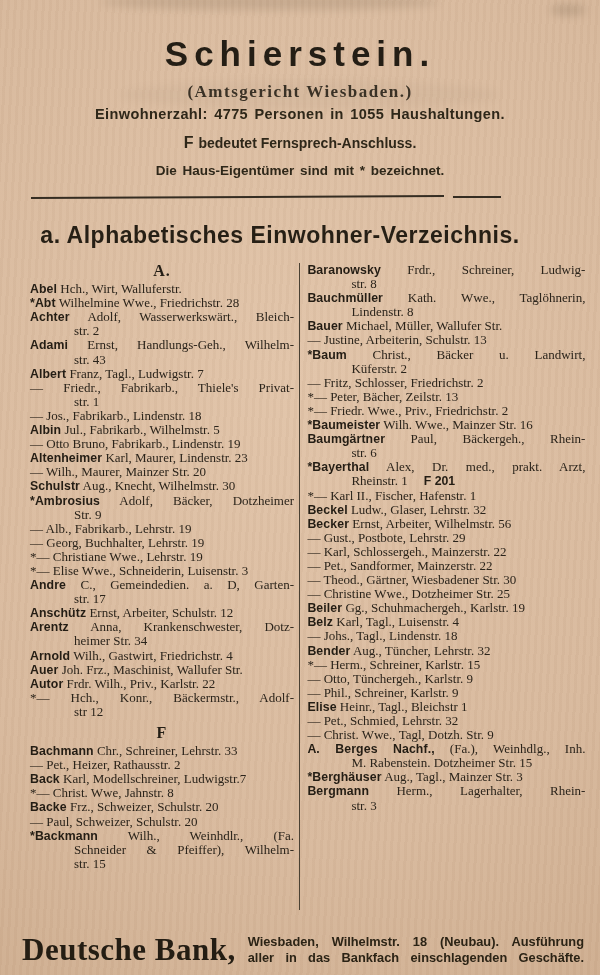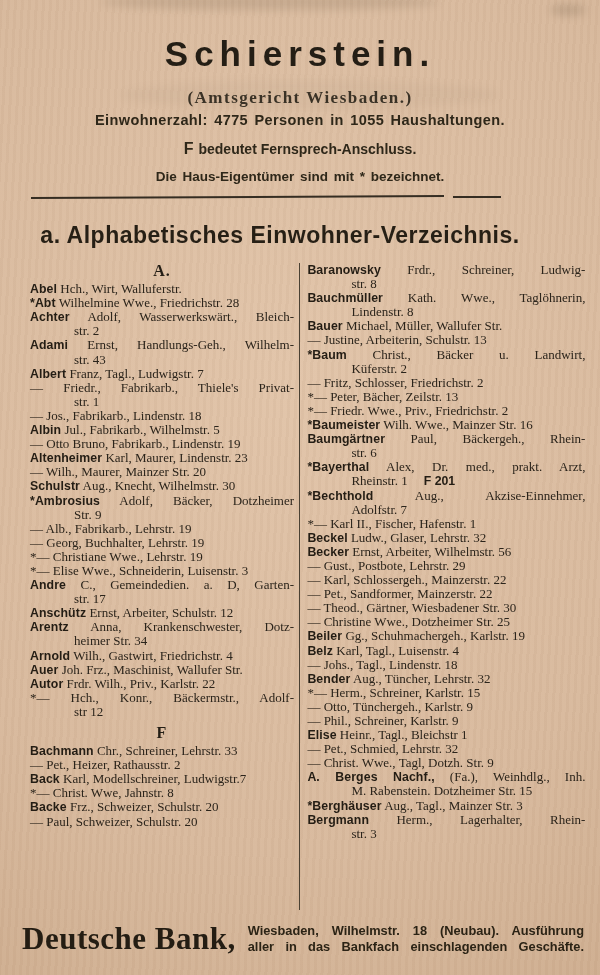--- a/index.html
+++ b/index.html
@@ -33,21 +33,21 @@
 
   
   header{position:relative;text-align:center;padding-top:34px;z-index:2;}
   .title{
     margin:0;
     font-family:"Liberation Sans","DejaVu Sans",sans-serif;
     font-weight:bold;font-size:35px;letter-spacing:6px;
     color:#241e15;
   }
   .sub{
-    margin-top:14px;
+    margin-top:8px;
     font-family:"Liberation Serif",serif;font-weight:bold;
     font-size:17px;letter-spacing:1.5px;color:var(--ink-soft);
   }
   .pop{
     margin-top:4px;
     font-family:"Liberation Sans","DejaVu Sans",sans-serif;font-weight:bold;
     font-size:14.5px;letter-spacing:.4px;word-spacing:2px;color:#2e2719;
   }
   .note{
     margin-top:12px;
@@ -90,21 +90,21 @@
     font-family:"Liberation Sans","DejaVu Sans",sans-serif;font-weight:bold;
     font-size:12.3px;letter-spacing:.1px;color:#241d14;
   }
   .ph{
     font-family:"Liberation Sans",sans-serif;font-weight:bold;
     font-size:12.3px;margin-left:16px;color:#241d14;
   }
 
   
   footer{
-    position:absolute;left:22px;bottom:18px;width:562px;z-index:2;
+    position:absolute;left:22px;bottom:7px;width:562px;z-index:2;
     display:flex;align-items:center;
   }
   .bank{
     font-family:"Liberation Serif","DejaVu Serif",serif;font-weight:bold;
     font-size:31px;letter-spacing:.5px;color:#241d13;flex:0 0 auto;
   }
   .ad{
     margin-left:12px;flex:1 1 auto;
     font-family:"Liberation Sans","DejaVu Sans",sans-serif;font-weight:bold;
     font-size:12.8px;line-height:16.5px;color:#2b2315;
@@ -230,20 +230,25 @@
         </div>
         <div class="entry">
           <div class="ln">*— Christ. Wwe, Jahnstr. 8</div>
         </div>
         <div class="entry">
           <div class="ln"><span class="nm">Backe</span> Frz., Schweizer, Schulstr. 20</div>
         </div>
         <div class="entry">
           <div class="ln">— Paul, Schweizer, Schulstr. 20</div>
         </div>
+        <div class="entry">
+          <div class="ln j"><span class="nm">*Backmann</span> Wilh., Weinhdlr., (Fa.</div>
+          <div class="ln ind j">Schneider &amp; Pfeiffer), Wilhelm-</div>
+          <div class="ln ind">str. 15</div>
+        </div>
       </div>
     <div class="divider"></div>
     <div class="col right" id="col-right">
         <div class="entry">
           <div class="ln j"><span class="nm">Baranowsky</span> Frdr., Schreiner, Ludwig-</div>
           <div class="ln ind">str. 8</div>
         </div>
         <div class="entry">
           <div class="ln j"><span class="nm">Bauchmüller</span> Kath. Wwe., Taglöhnerin,</div>
           <div class="ln ind">Lindenstr. 8</div>
@@ -270,24 +275,20 @@
         <div class="entry">
           <div class="ln"><span class="nm">*Baumeister</span> Wilh. Wwe., Mainzer Str. 16</div>
         </div>
         <div class="entry">
           <div class="ln j"><span class="nm">Baumgärtner</span> Paul, Bäckergeh., Rhein-</div>
           <div class="ln ind">str. 6</div>
         </div>
         <div class="entry">
           <div class="ln j"><span class="nm">*Bayerthal</span> Alex, Dr. med., prakt. Arzt,</div>
           <div class="ln ind">Rheinstr. 1<span class="ph">F 201</span></div>
-        </div>
-        <div class="entry">
-          <div class="ln j"><span class="nm">*Bechthold</span> Aug., Akzise-Einnehmer,</div>
-          <div class="ln ind">Adolfstr. 7</div>
         </div>
         <div class="entry">
           <div class="ln">*— Karl II., Fischer, Hafenstr. 1</div>
         </div>
         <div class="entry">
           <div class="ln"><span class="nm">Beckel</span> Ludw., Glaser, Lehrstr. 32</div>
         </div>
         <div class="entry">
           <div class="ln"><span class="nm">Becker</span> Ernst, Arbeiter, Wilhelmstr. 56</div>
         </div>

